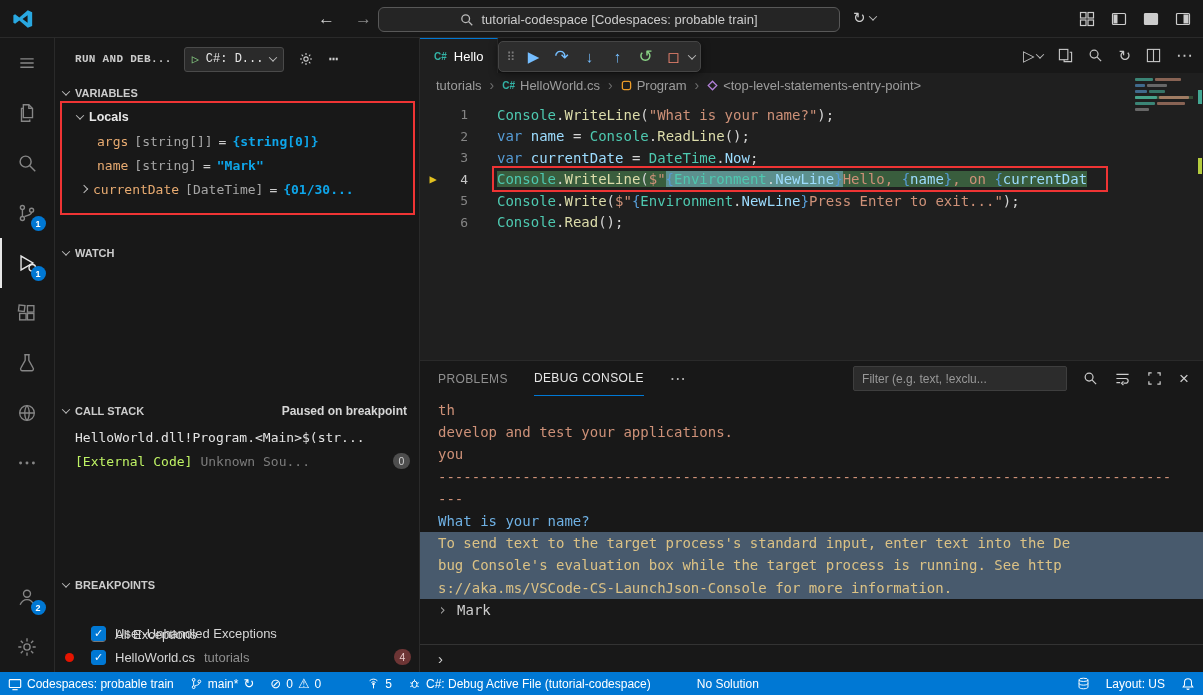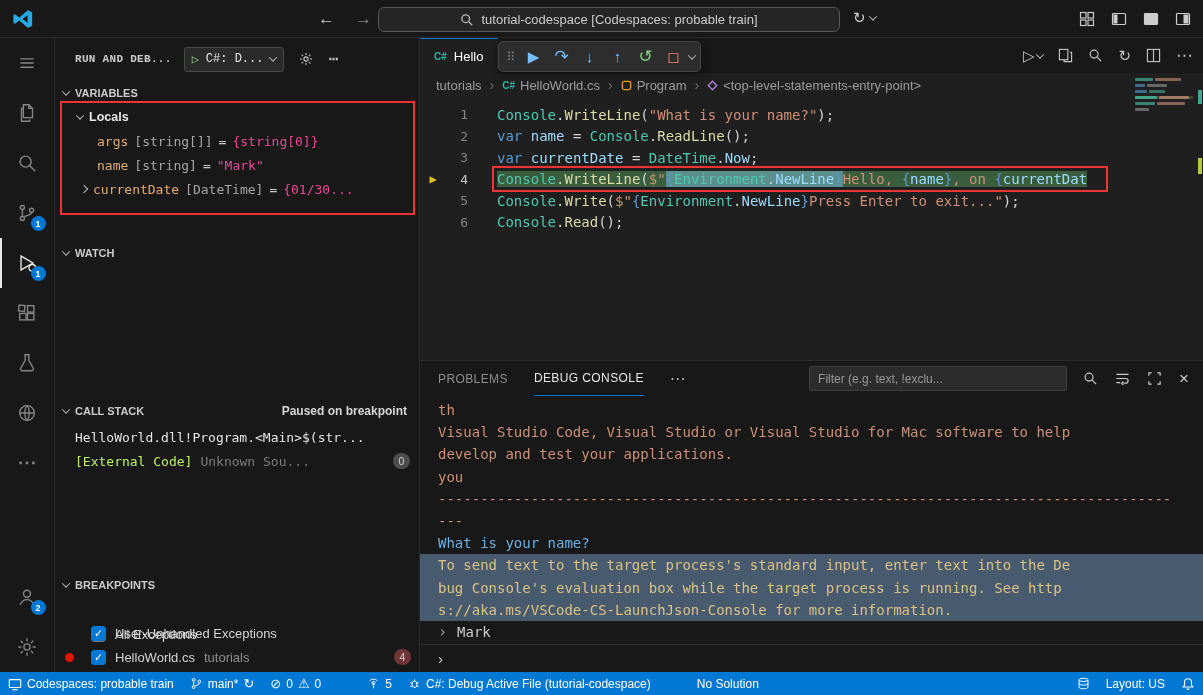--- a/index.html
+++ b/index.html
@@ -28,21 +28,21 @@
   
   .sidebar{width:365px;background:#181818;border-right:1px solid #2a2a2a;position:relative;overflow:hidden;}
   .sb-header{height:42px;display:flex;align-items:center;padding:0 8px 0 20px;font-family:Liberation Mono, monospace;}
   .sb-title{font-size:11px;font-weight:bold;color:#cccccc;letter-spacing:.3px;white-space:nowrap;}
   .launch-box{margin-left:12px;display:flex;align-items:center;height:25px;border:1px solid #4a4a4a;background:#2a2a2a;border-radius:3px;padding:0 7px;gap:7px;font-size:12px;color:#e7e7e7;cursor:pointer;white-space:nowrap;}
   .green{color:#89d185;}
   .sb-header .hact{margin-left:14px;color:#ccc;cursor:pointer;}
   .sech{position:absolute;left:8px;height:22px;display:flex;align-items:center;gap:6px;font-size:11px;font-weight:bold;color:#cccccc;cursor:pointer;}
   .scope-row{position:absolute;left:22px;height:22px;display:flex;align-items:center;gap:6px;font-weight:bold;color:#e7e7e7;font-size:12.5px;cursor:pointer;}
   .svar{position:absolute;height:22px;display:flex;align-items:center;gap:6px;font-family:"DejaVu Sans Mono",monospace;font-size:13px;white-space:nowrap;cursor:pointer;}
-  .vname{color:#e8ab71;} .vtype{color:#a6a6a6;} .veq{color:#cccccc;} .vval{color:#ec4899;}
+  .vname{color:#e8ab71;} .vtype{color:#a6a6a6;} .veq{color:#cccccc;} .vval{color:#0ea5e9;font-weight:bold;}
   .cs-note{position:absolute;right:12px;font-size:12px;font-weight:bold;color:#d6d6d6;}
   .frame{position:absolute;left:20px;height:22px;display:flex;align-items:center;gap:8px;font-family:"DejaVu Sans Mono",monospace;font-size:13px;white-space:nowrap;color:#e4e4e4;cursor:pointer;width:335px;}
   .frame .dim{color:#bef264;} .frame .dim2{color:#7c7c7c;}
   .pill{margin-left:auto;background:#4d4d4d;color:#cfcfcf;border-radius:9px;font-size:10.5px;min-width:17px;height:16px;display:flex;align-items:center;justify-content:center;font-family:"Liberation Sans",sans-serif;padding:0 4px;}
   .bp-row{position:absolute;left:36px;height:22px;display:flex;align-items:center;gap:9px;font-size:13px;color:#d6d6d6;cursor:pointer;width:320px;}
   .cb{width:15px;height:15px;border:1px solid #777;border-radius:3px;background:transparent;flex:0 0 auto;position:relative;}
   .cb.checked{background:#0078d4;border-color:#0078d4;}
   .cb.checked::after{content:"✓";color:#fff;font-size:11px;position:absolute;left:2px;top:0px;}
   .bp-dot{position:absolute;left:-26px;width:9px;height:9px;border-radius:50%;background:#e51400;}
   .bp-detail{color:#8f8f8f;}
@@ -77,21 +77,21 @@
   .minimap{position:absolute;right:10px;top:40px;width:58px;height:110px;cursor:pointer;}
   .mm-bar{height:3px;margin-bottom:3px;display:flex;gap:2px;}
   .mm-bar i{display:block;height:3px;border-radius:1px;}
   .ruler-mark{position:absolute;right:1px;width:4px;}
   
   .panel{height:312px;background:#181818;border-top:1px solid #2a2a2a;display:flex;flex-direction:column;position:relative;}
   .panel-bar{height:35px;display:flex;align-items:center;padding:0 14px 0 18px;flex:0 0 auto;}
   .ptab{font-size:12px;letter-spacing:.4px;color:#8f8f8f;margin-right:26px;height:35px;display:flex;align-items:center;cursor:pointer;}
   .ptab.active{color:#e7e7e7;border-bottom:1px solid #0078d4;}
   .pmore{color:#b5b5b5;font-size:16px;margin-right:12px;cursor:pointer;}
-  .pfilter{margin-left:auto;width:258px;height:25px;background:#2c2c2c;border:1px solid #3e3e3e;border-radius:2px;color:#a5a5a5;font-size:12px;padding:0 8px;font-family:"Liberation Sans",sans-serif;}
+  .pfilter{margin-left:auto;width:214px;height:25px;background:#2c2c2c;border:1px solid #3e3e3e;border-radius:2px;color:#a5a5a5;font-size:12px;padding:0 8px;font-family:"Liberation Sans",sans-serif;}
   .pfilter::placeholder{color:#989898;}
   .pacts{display:flex;align-items:center;gap:17px;margin-left:16px;color:#cccccc;}
   .pacts>div{cursor:pointer;}
   .console{flex:1;padding:3px 0 0 18px;font-family:"DejaVu Sans Mono",monospace;font-size:14px;line-height:22.2px;overflow:hidden;}
   .cline{white-space:pre;cursor:text;}
   .c-out{color:#ce9178;}
   .c-stdout{color:#6fb1e4;}
   .note-block{background:#485a6d;margin-left:-18px;padding-left:18px;}
   .c-note{color:#dcc285;}
   .c-input{color:#cccccc;display:flex;align-items:center;gap:10px;}
@@ -479,21 +479,20 @@
           <div>
             <svg width="15" height="15" viewBox="0 0 16 16" fill="none" stroke="#ccc" stroke-width="1.3">
                 <path d="M2 5V2h3M11 2h3v3M14 11v3h-3M5 14H2v-3"></path>
               </svg>
           </div>
           <div style="font-size:17px;line-height:1;">×</div>
         </div>
       </div>
       <div class="console">
           <div class="cline c-out">th</div>
-          <div class="cline c-out">Visual Studio Code, Visual Studio or Visual Studio for Mac software to help</div>
           <div class="cline c-out">develop and test your applications.</div>
           <div class="cline c-out">you</div>
           <div class="cline c-out">---------------------------------------------------------------------------------------</div>
           <div class="cline c-out">---</div>
           <div class="cline c-stdout">What is your name?</div>
           <div class="note-block">
             <div class="cline c-note">To send text to the target process's standard input, enter text into the De</div>
             <div class="cline c-note">bug Console's evaluation box while the target process is running. See http</div>
             <div class="cline c-note">s://aka.ms/VSCode-CS-LaunchJson-Console for more information.</div>
           </div>

